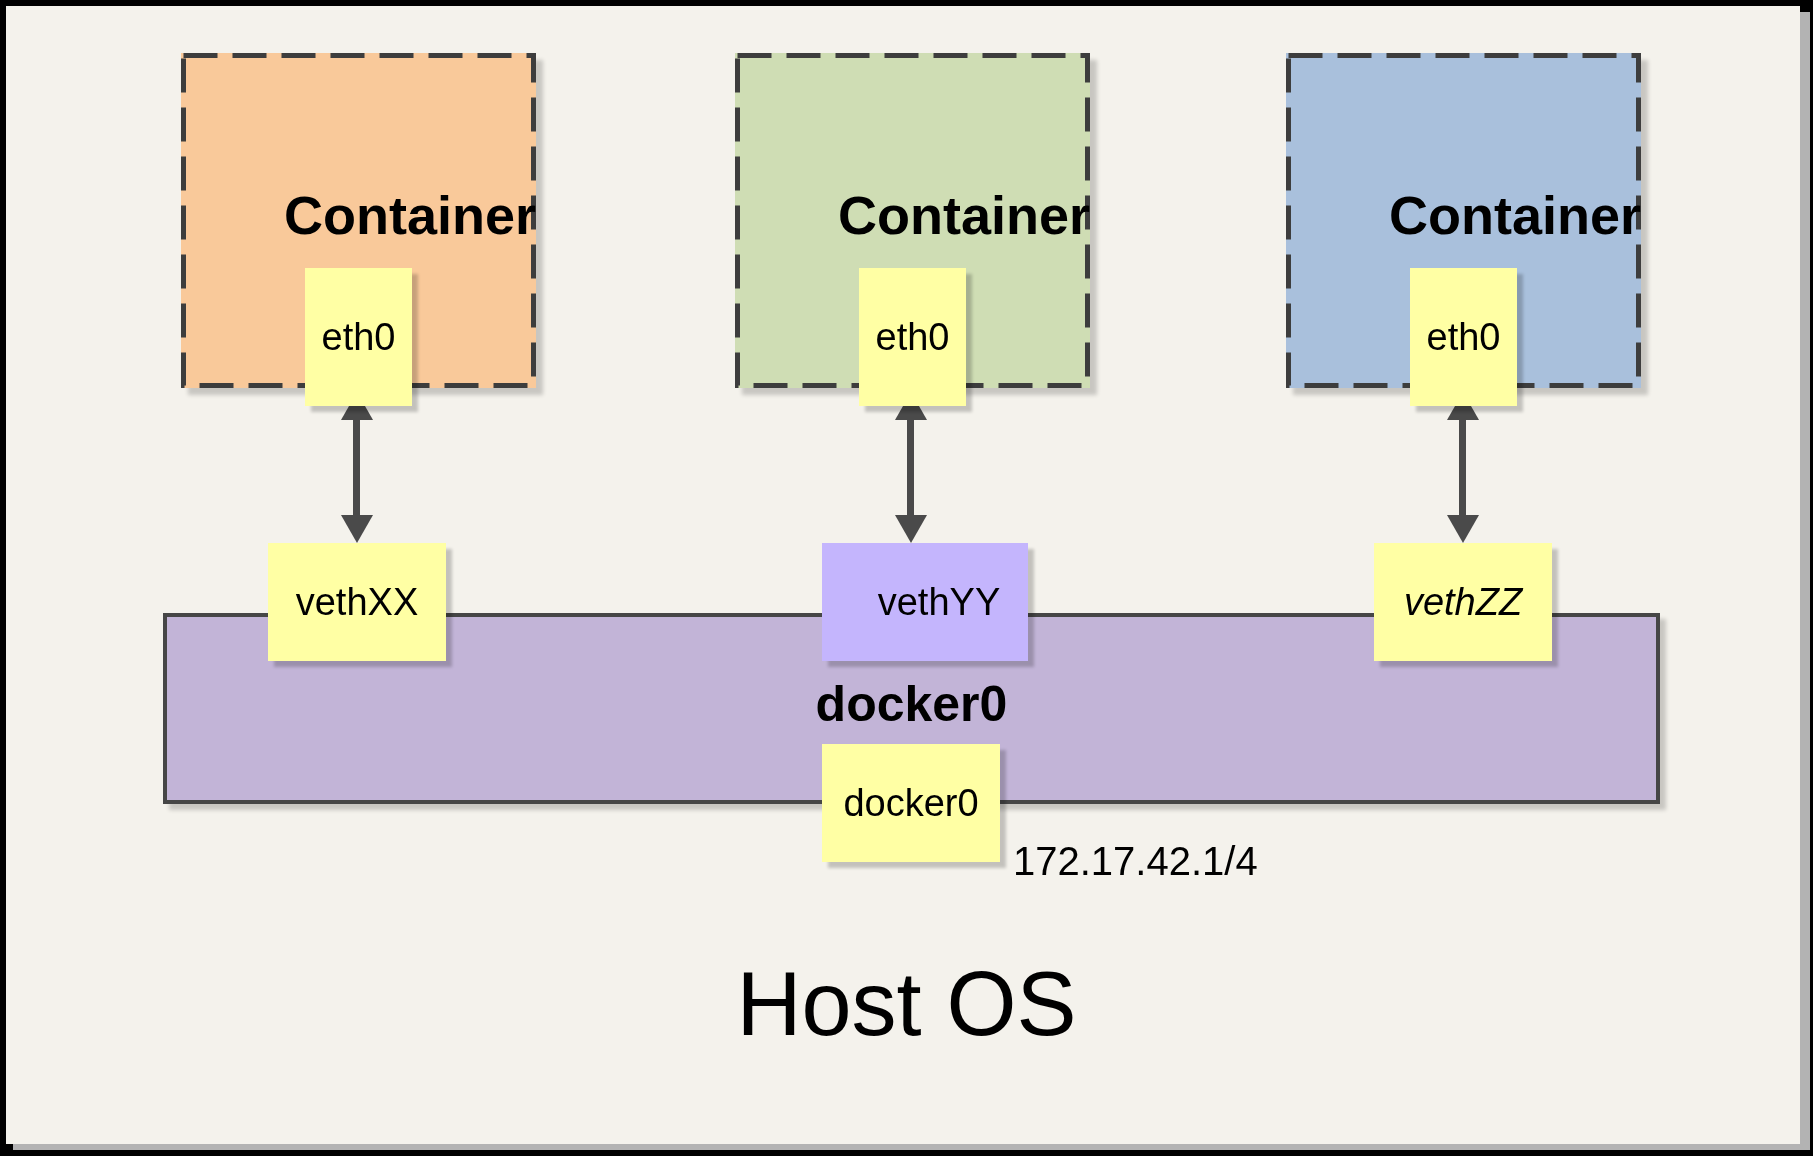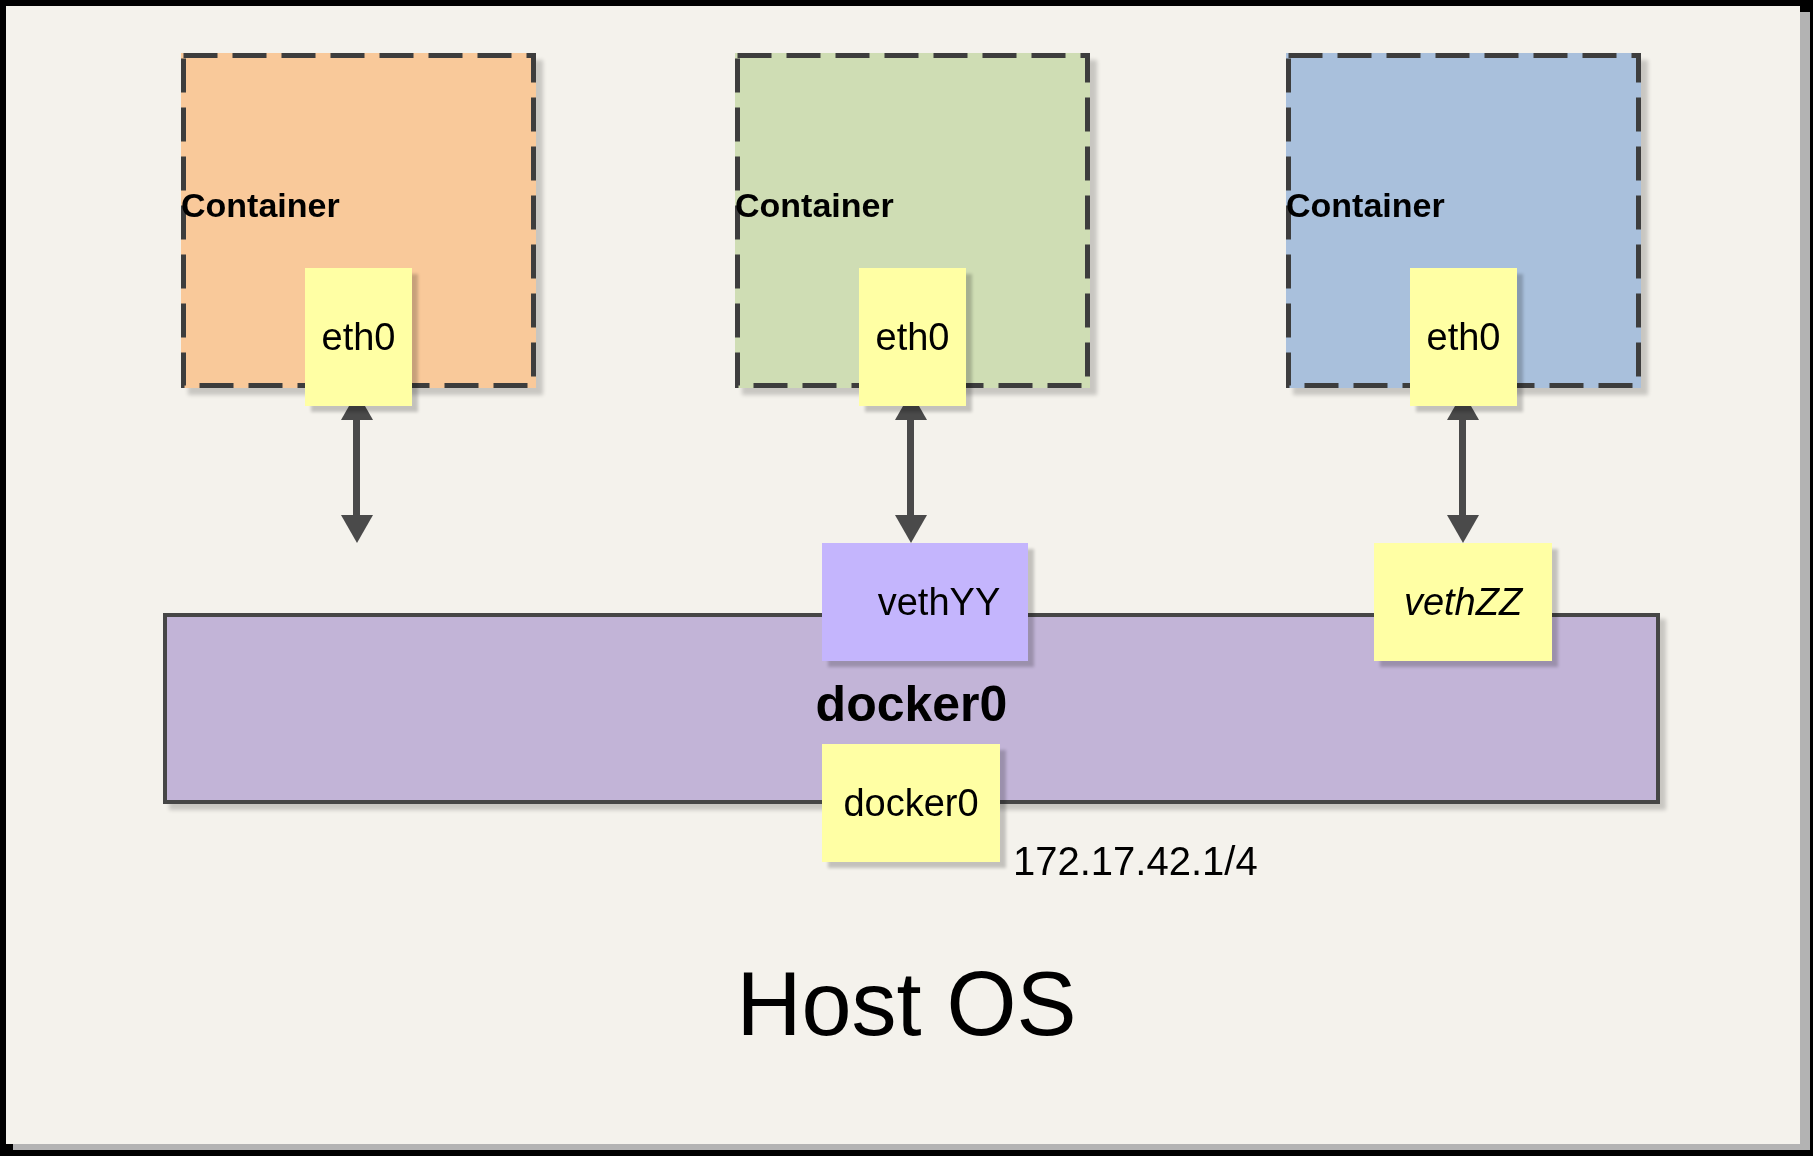--- a/index.html
+++ b/index.html
@@ -9,22 +9,22 @@
   }
   .sheet-shadow{position:absolute;left:13px;top:12px;width:1797px;height:1138px;background:#b3b3b3;}
   .sheet{position:absolute;left:6px;top:6px;width:1794px;height:1138px;background:#f4f2ec;}
 
   .container-box{
     position:absolute;top:53px;width:355px;height:335px;
     box-shadow:7px 7px 4px rgba(0,0,0,0.18);
   }
   .dash-border{position:absolute;left:0;top:0;width:100%;height:100%;}
   .container-label{
-    position:absolute;left:0;top:135px;width:100%;text-align:left;
-    font-size:34px;font-weight:bold;line-height:1;
+    position:absolute;left:0;top:135px;width:100%;text-align:right;
+    font-size:54px;font-weight:bold;line-height:1;
   }
   .chip{
     position:absolute;display:flex;align-items:center;justify-content:center;
     box-shadow:6px 6px 3px rgba(0,0,0,0.20);
     font-size:38px;line-height:1;z-index:5;
   }
   .chip.eth{left:124px;top:215px;width:107px;height:138px;}
   .chip.veth{top:543px;width:178px;height:118px;}
   .chip.ifchip{left:822px;top:744px;width:178px;height:118px;}
 
@@ -96,20 +96,23 @@
     <div class="head-up" style="border-bottom-color: rgb(74, 74, 74);"></div>
     <div class="shaft" style="background: rgb(74, 74, 74);"></div>
     <div class="head-down" style="border-top-color: rgb(74, 74, 74);"></div>
   </div>
   <div class="arrow" style="left:1447px;">
     <div class="head-up" style="border-bottom-color: rgb(74, 74, 74);"></div>
     <div class="shaft" style="background: rgb(74, 74, 74);"></div>
     <div class="head-down" style="border-top-color: rgb(74, 74, 74);"></div>
   </div>
 
+  <div class="chip veth" style="left: 268px; background: rgb(255, 255, 164);">
+    <span>vethXX</span>
+  </div>
   <div class="chip veth" style="left: 822px; background: #c4b5fd; padding-left: 28px;">
     <span>vethYY</span>
   </div>
   <div class="chip veth" style="left: 1374px; background: rgb(255, 255, 164); font-style: italic;">
     <span>vethZZ</span>
   </div>
 
   <div class="chip ifchip" style="background: rgb(255, 255, 164);">
     <span>docker0</span>
   </div>

